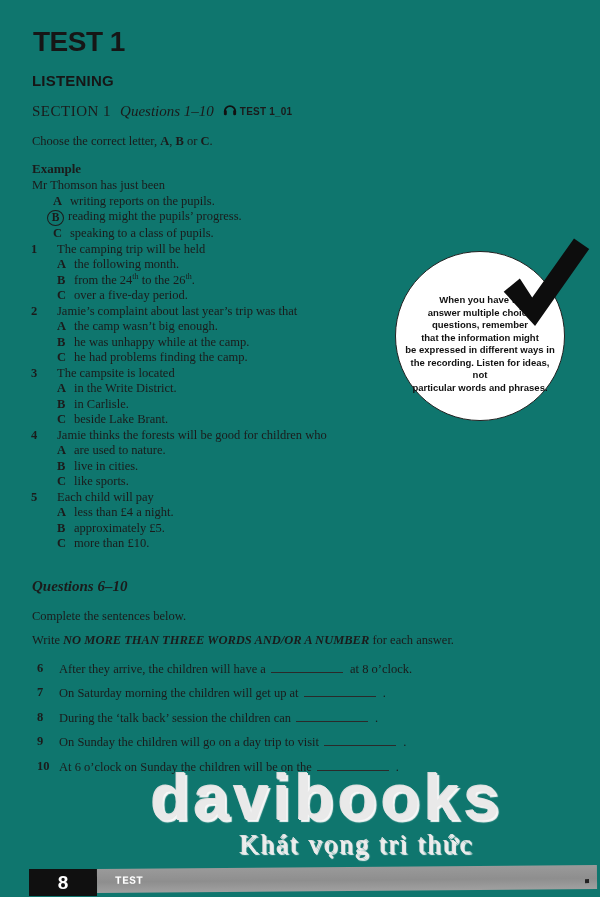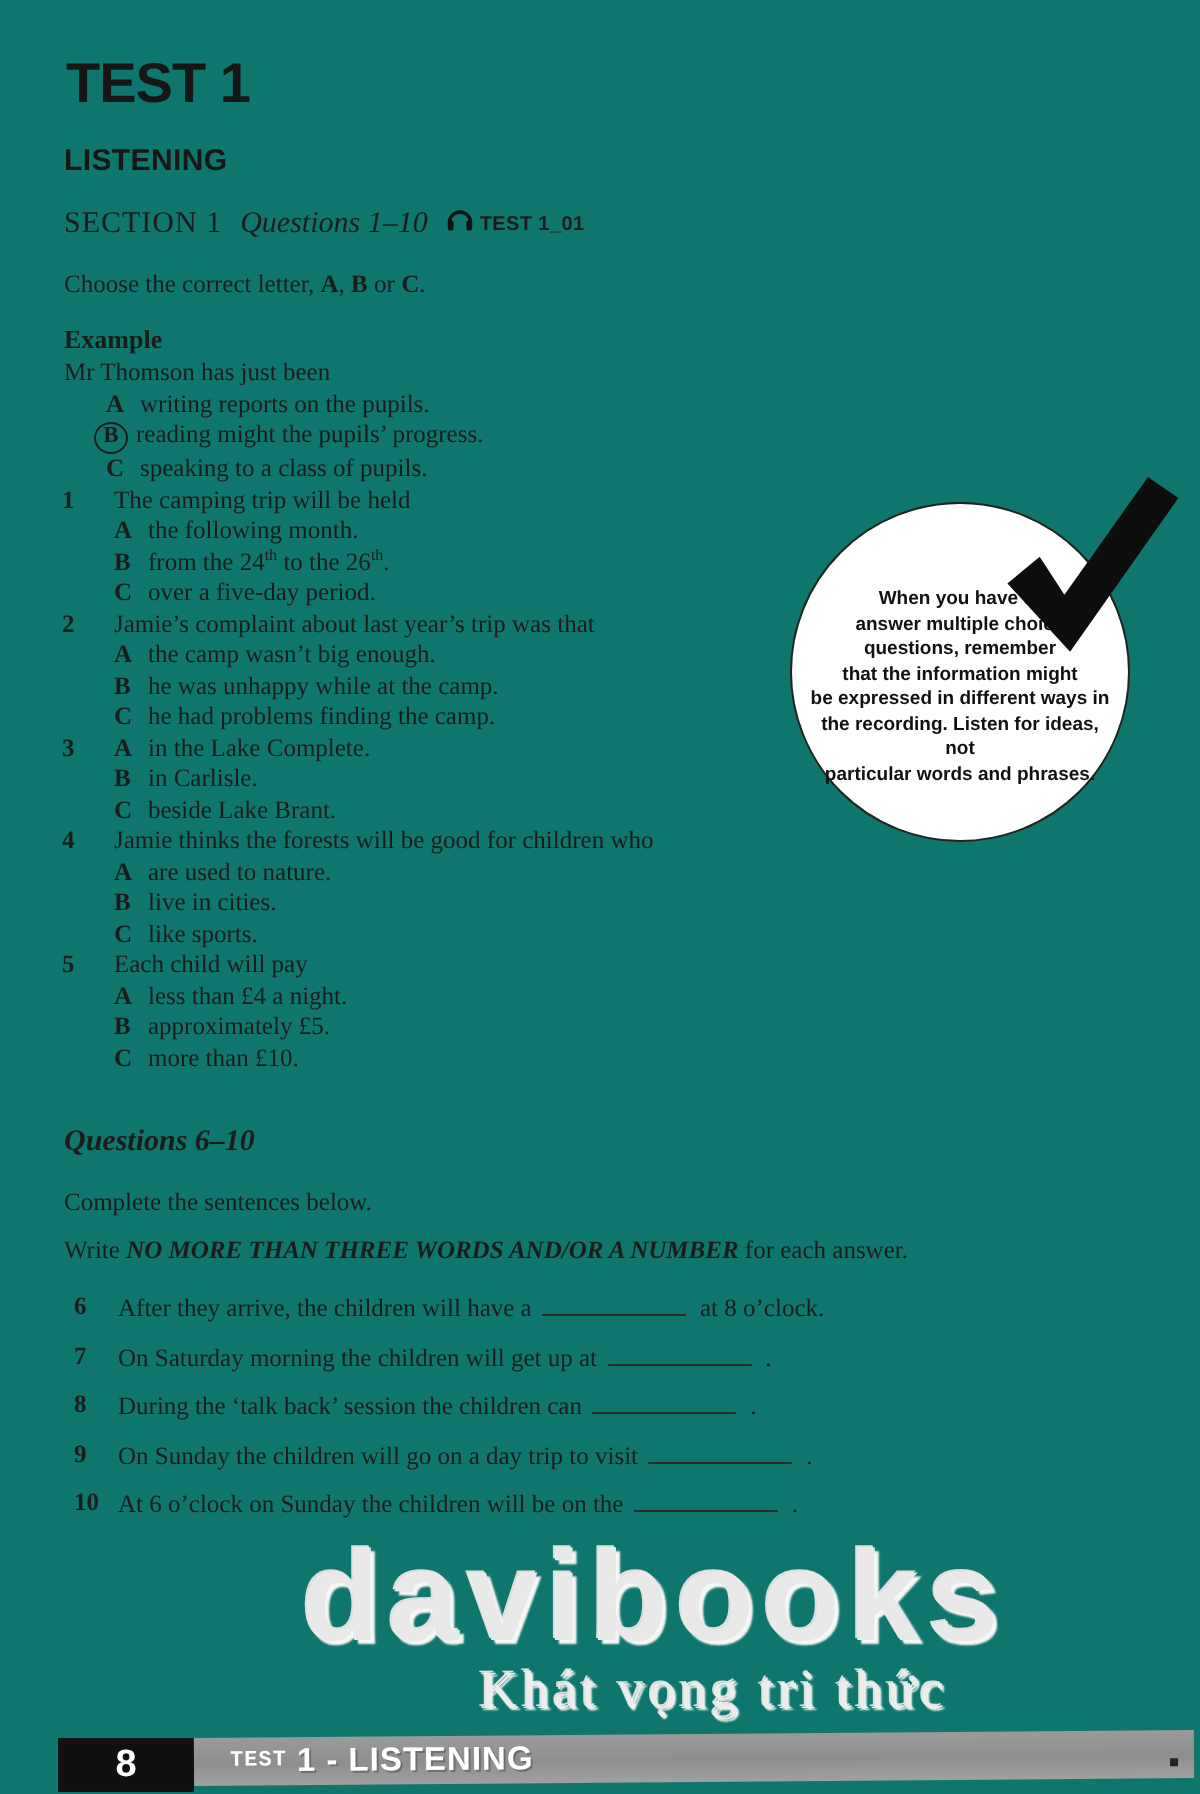--- a/index.html
+++ b/index.html
@@ -209,23 +209,24 @@
             </div>
             <div class="opt-row">
               <span class="opt-letter">C</span>
               <span class="opt-text">he had problems finding the camp.</span>
             </div>
           </div>
         </div>
         <div class="mcq-item">
           <div class="mcq-num">3</div>
           <div class="mcq-body">
-            <div class="opt-row">
-              <span class="opt-letter">A</span>
-              <span class="opt-text">in the Lake Complete.</span>
+            <div class="mcq-stem">The campsite is located</div>
+            <div class="opt-row">
+              <span class="opt-letter">A</span>
+              <span class="opt-text">in the Write District.</span>
             </div>
             <div class="opt-row">
               <span class="opt-letter">B</span>
               <span class="opt-text">in Carlisle.</span>
             </div>
             <div class="opt-row">
               <span class="opt-letter">C</span>
               <span class="opt-text">beside Lake Brant.</span>
             </div>
           </div>
@@ -313,17 +314,16 @@
 
   <div class="watermark">
     <div class="wm-title">davibooks</div>
     <div class="wm-subtitle">Khát vọng tri thức</div>
   </div>
 
   <div class="footer">
     <div class="page-num-box">8</div>
     <div class="footer-bar">
       <span class="bar-small">TEST</span>
-      <span class="bar-large">1 - LISTENING</span>
       <span class="footer-dot"></span>
     </div>
   </div>
 </div>
 
 </body></html>

